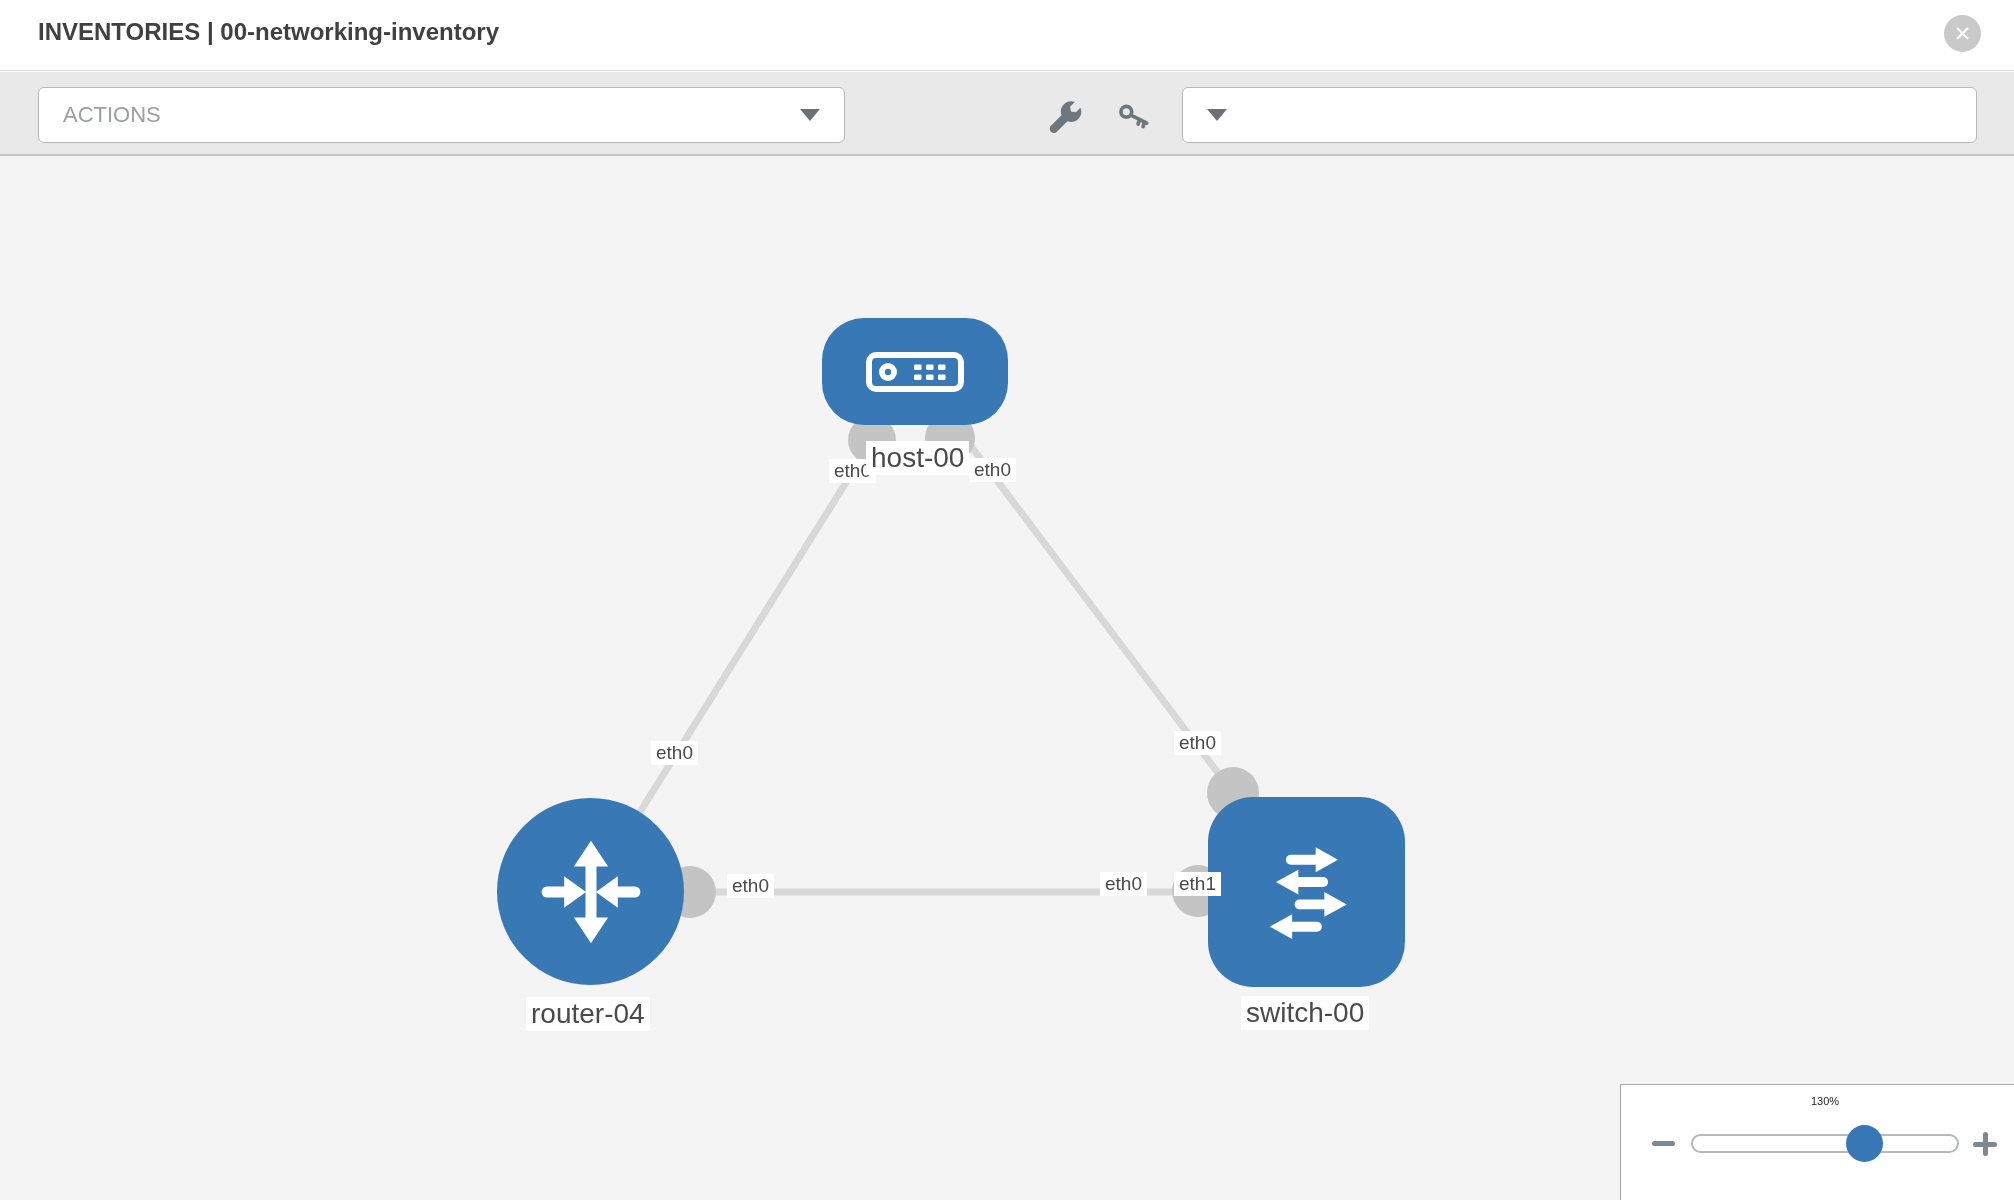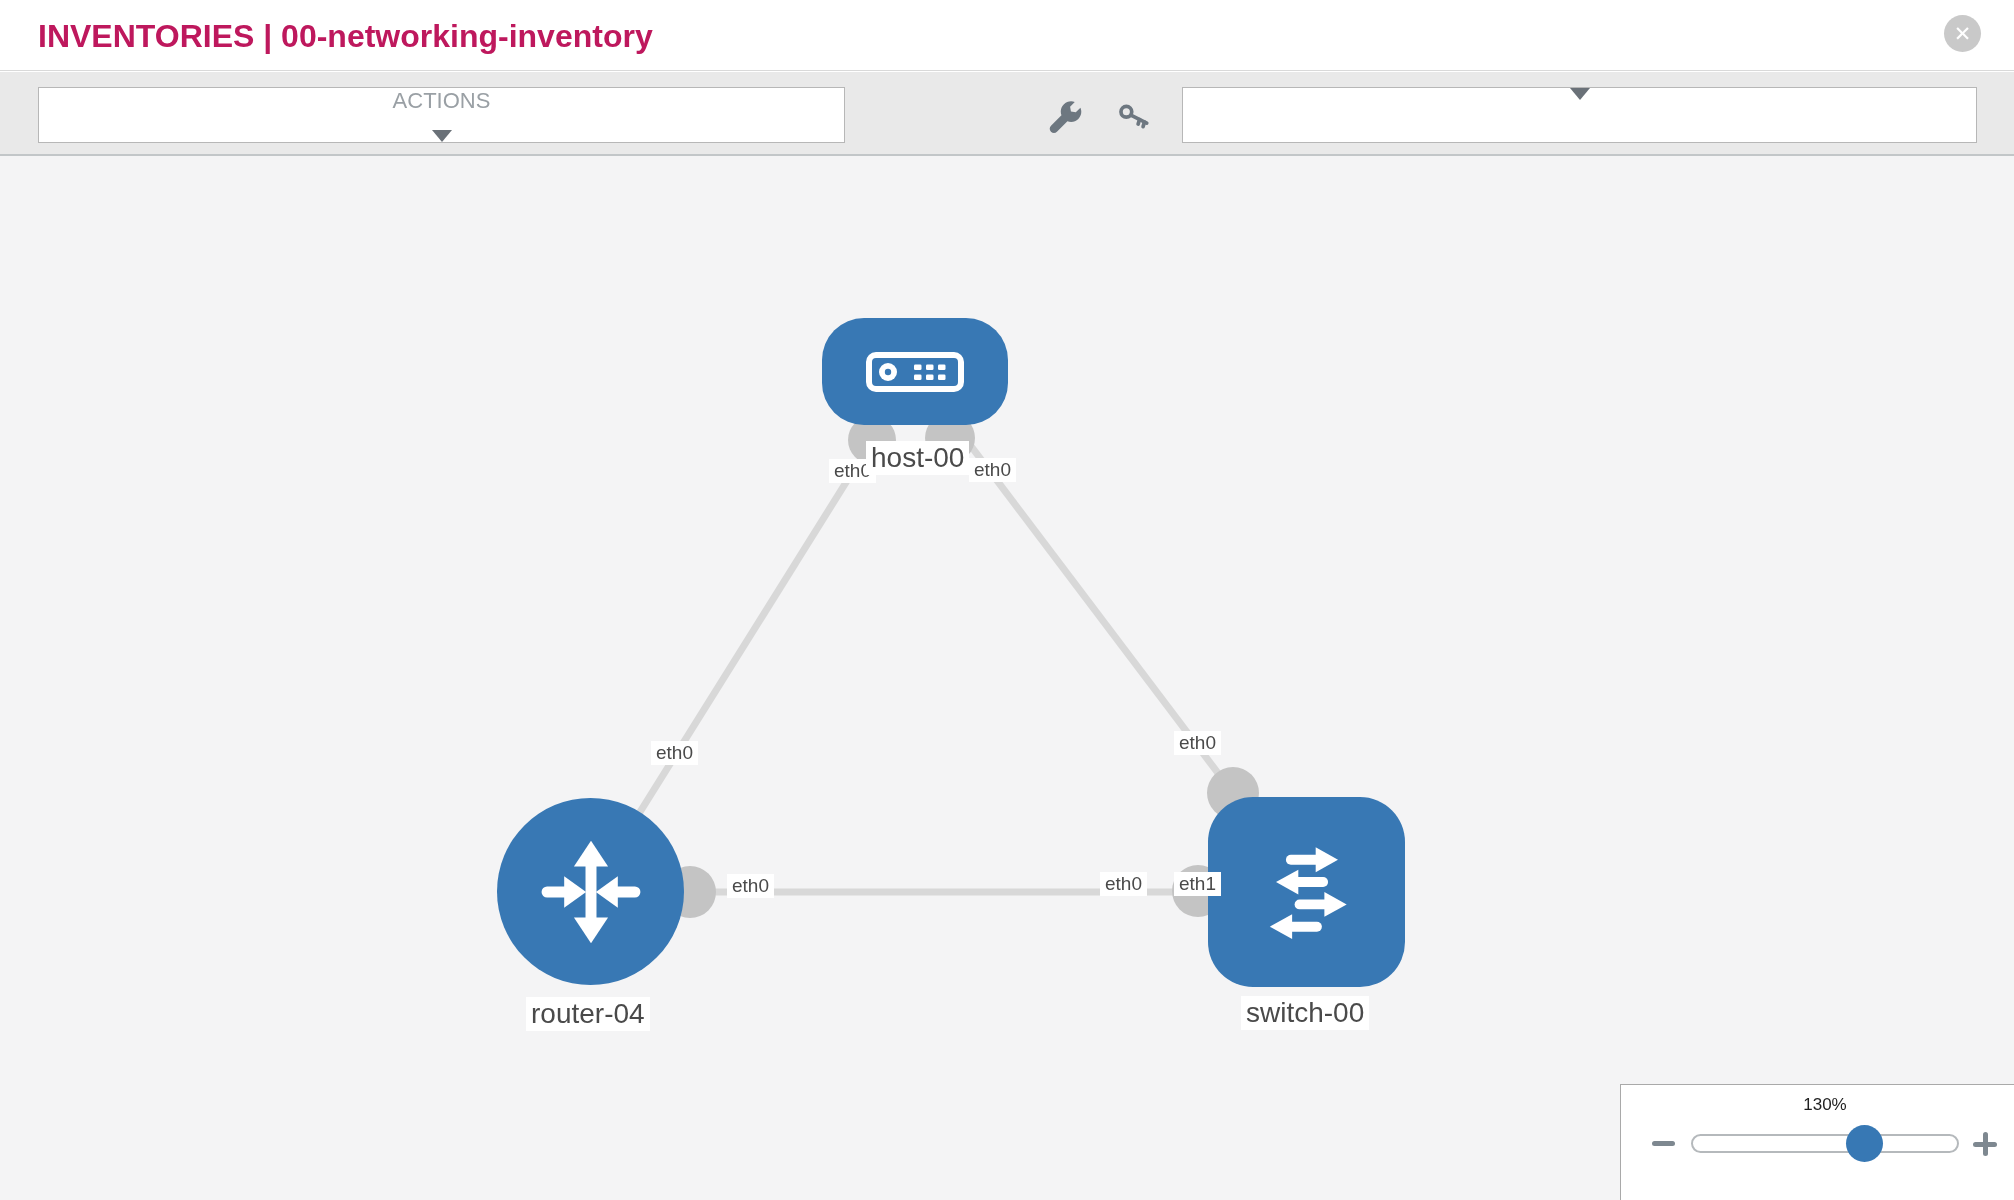--- a/index.html
+++ b/index.html
@@ -2,34 +2,34 @@
 <html><head>
 <meta charset="utf-8">
 <style>
   * { margin:0; padding:0; box-sizing:border-box; }
   html,body { width:2014px; height:1200px; overflow:hidden; background:#fff;
               font-family:"Liberation Sans","DejaVu Sans",sans-serif; }
 
   
   .header { position:absolute; left:0; top:0; width:2014px; height:71px;
             background:#ffffff; border-bottom:1px solid #d9d9d9; }
-  .header-title { position:absolute; left:38px; top:18px; font-size:32px;
-                  font-weight:bold; color:#be185d; letter-spacing:0; }
+  .header-title { position:absolute; left:38px; top:18px; font-size:24px;
+                  font-weight:bold; color:#404040; letter-spacing:0; }
   .close-btn { position:absolute; left:1944px; top:15px; width:37px; height:37px;
                border-radius:50%; background:#c9c9c9; color:#fff; font-size:21px;
                font-weight:bold; display:flex; align-items:center; justify-content:center;
                cursor:pointer; }
 
   
   .toolbar { position:absolute; left:0; top:72px; width:2014px; height:84px;
              background:#e9e9e9; border-bottom:2px solid #c2c6c8; }
   .select-box { position:absolute; top:15px; height:56px; background:#fff;
-                border:1px solid #b7b7b7; border-radius:0; display:flex;
+                border:1px solid #b7b7b7; border-radius:6px; display:flex;
                 align-items:center; padding:0 24px; font-size:22px; color:#9aa0a5;
-                cursor:pointer;flex-direction:column; }
+                cursor:pointer; }
   .select-box .label { flex:1; }
   .caret { width:0; height:0; border-left:10px solid transparent;
            border-right:10px solid transparent; border-top:12px solid #6a7178; }
   .tool-btn { position:absolute; width:40px; height:40px; background:transparent;
               border:none; cursor:pointer; display:flex; align-items:center;
               justify-content:center; }
 
   
   .canvas { position:absolute; left:0; top:156px; width:2014px; height:1044px;
             background:#f4f4f5; overflow:hidden; }
@@ -43,21 +43,21 @@
 
   .chip { position:absolute; background:#fff; color:#4a4a4a; padding:1px 5px;
           white-space:nowrap; }
   .node-label { font-size:28px; }
   .if-label   { font-size:19px; }
 
   
   .zoom-panel { position:absolute; left:1620px; top:928px; width:420px; height:150px;
                 background:#fff; border:1px solid #a9a9a9; }
   .zoom-value { position:absolute; left:154px; top:10px; width:100px;
-                text-align:center; font-size:17px; color:#1f1f1f; }
+                text-align:center; font-size:11px; color:#1f1f1f; }
   .zoom-minus { position:absolute; left:31px; top:56px; width:23px; height:5px;
                 border-radius:3px; background:#7e8890; cursor:pointer; }
   .zoom-track { position:absolute; left:70px; top:49px; width:268px; height:19px;
                 border:2px solid #b5b9bc; border-radius:10px; background:#fff;
                 cursor:pointer; }
   .zoom-handle { position:absolute; left:225px; top:40px; width:37px; height:37px;
                  border-radius:50%; background:#3778b4; cursor:pointer; }
   .zoom-plus { position:absolute; left:352px; top:47px; width:24px; height:24px;
                cursor:pointer; }
   .zoom-plus::before { content:""; position:absolute; left:0; top:10px; width:24px;

